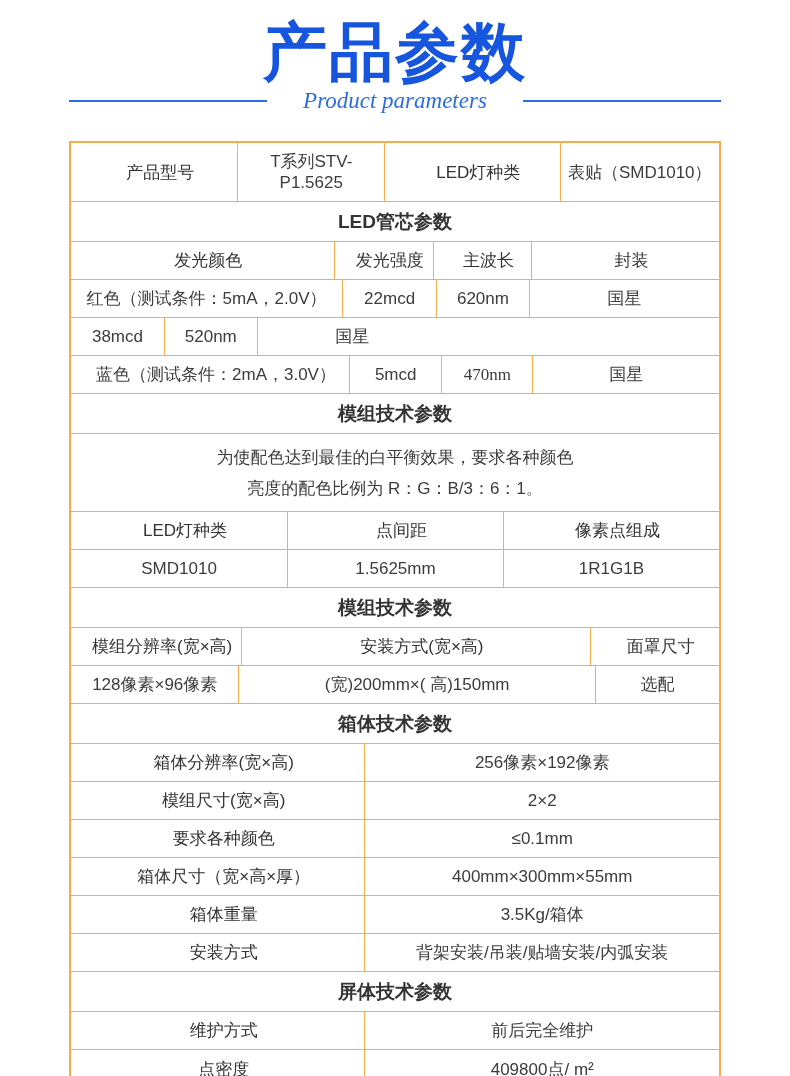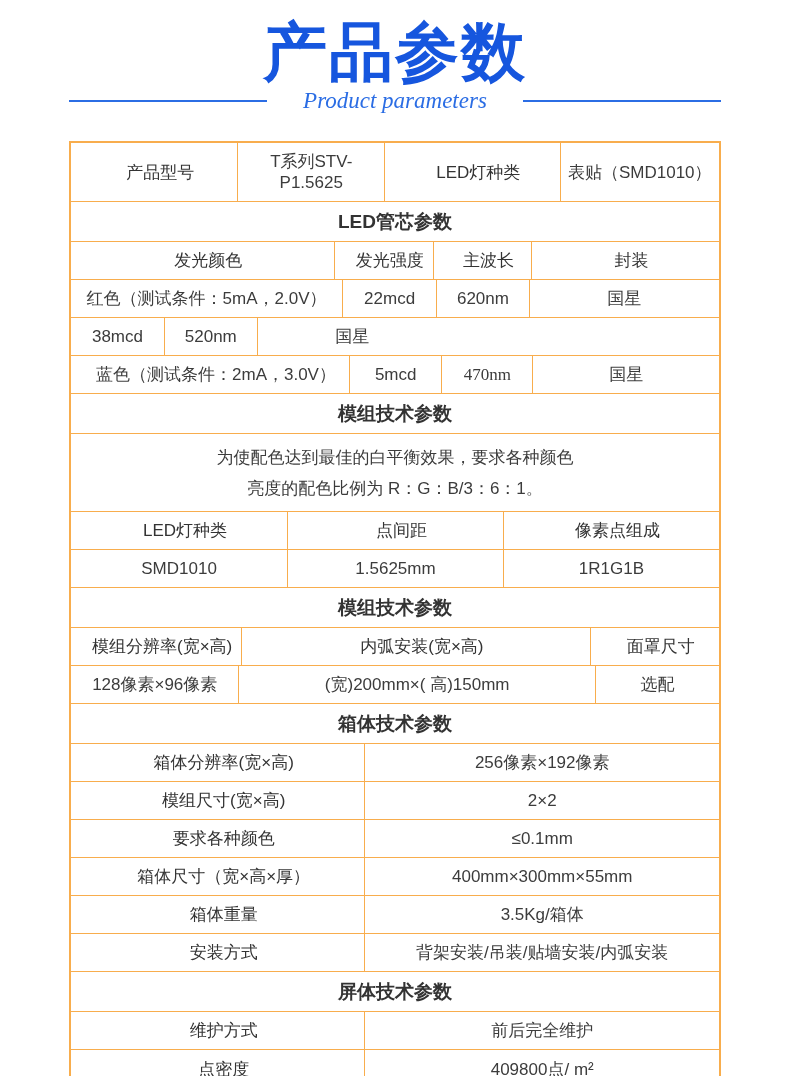--- a/index.html
+++ b/index.html
@@ -122,21 +122,21 @@
       <div class="tcell bold" style="width: 33.2%;">像素点组成</div>
     </div>
     <div class="trow cells">
       <div class="tcell" style="width: 33.5%;">SMD1010</div>
       <div class="tcell" style="width: 33.3%;">1.5625mm</div>
       <div class="tcell" style="width: 33.2%;">1R1G1B</div>
     </div>
     <div class="trow section">模组技术参数</div>
     <div class="trow cells">
       <div class="tcell bold" style="width: 26%;">模组分辨率(宽×高)</div>
-      <div class="tcell bold" style="width: 55%;">内弧安装(宽×高)</div>
+      <div class="tcell bold" style="width: 55%;">安装方式(宽×高)</div>
       <div class="tcell bold" style="width: 19%;">面罩尺寸</div>
     </div>
     <div class="trow cells">
       <div class="tcell" style="width: 26%;">128像素×96像素</div>
       <div class="tcell" style="width: 55%;">(宽)200mm×( 高)150mm</div>
       <div class="tcell" style="width: 19%;">选配</div>
     </div>
     <div class="trow section">箱体技术参数</div>
     <div class="trow cells">
       <div class="tcell bold" style="width: 44.4%;">箱体分辨率(宽×高)</div>

